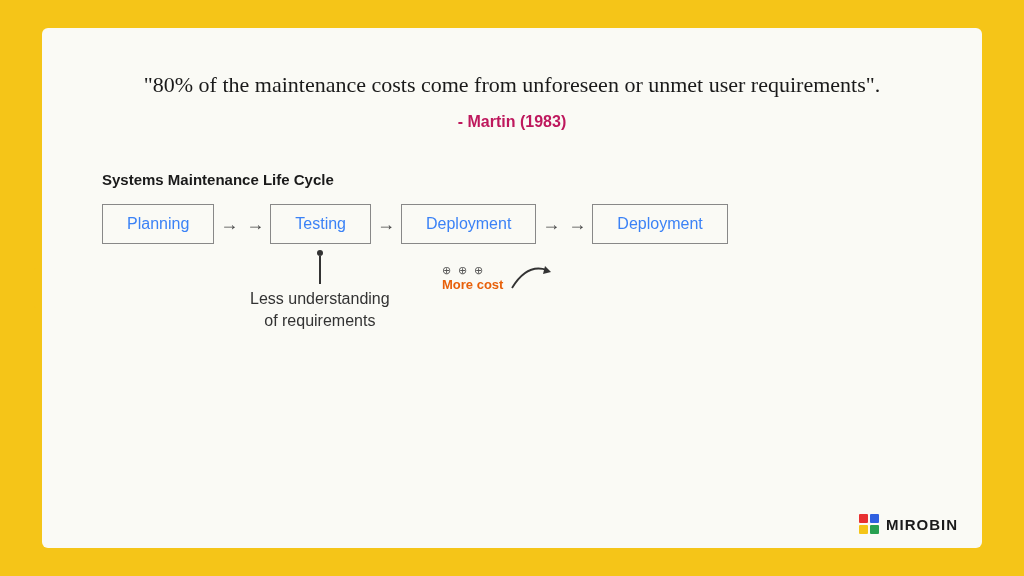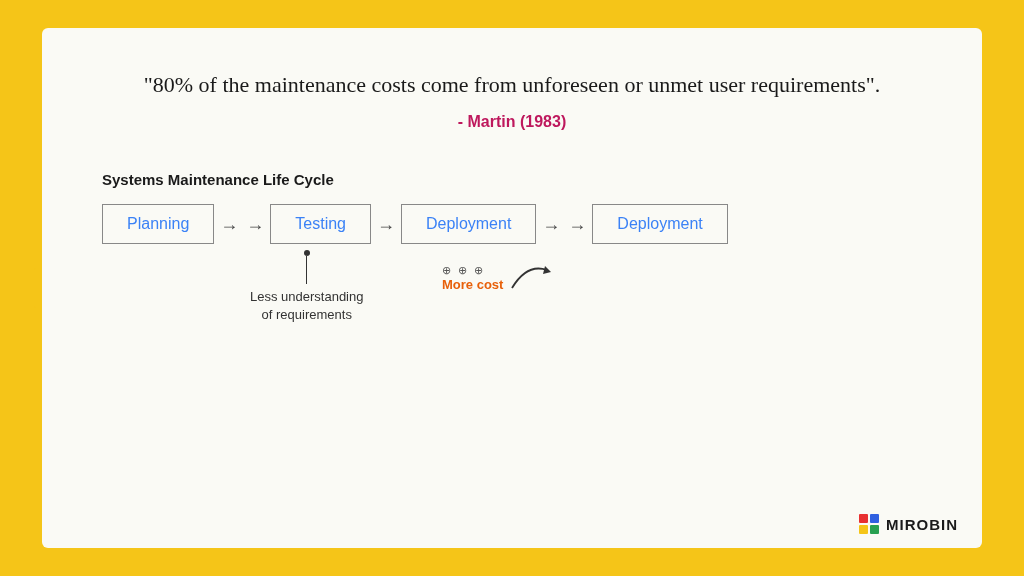--- a/index.html
+++ b/index.html
@@ -152,21 +152,21 @@
       <span class="sdlc-arrow">→</span>
       <div class="sdlc-box">Deployment</div>
     </div>
   </div>
 
   <div style="position:relative; width:100%; height:70px; margin-top:6px;">
 
     <div style="position:absolute; left:148px; top:0; display:flex; flex-direction:column; align-items:center;">
       <div style="width:6px;height:6px;border-radius:50%;background:#333;"></div>
       <div style="width:1.5px;height:28px;background:#333;"></div>
-      <div style="font-size:13px;font-family:Arial,sans-serif;color:#333;text-align:center;line-height:1.4;margin-top:4px;">Less understanding<br>of requirements</div>
+      <div style="font-size:16px;font-family:Arial,sans-serif;color:#333;text-align:center;line-height:1.4;margin-top:4px;">Less understanding<br>of requirements</div>
     </div>
 
     <div style="position:absolute; left:340px; top:8px; display:flex; align-items:center; gap:4px;">
       <div style="display:flex;flex-direction:column;align-items:flex-start;">
         <span style="font-size:11px;color:#555;letter-spacing:2px;">⊕ ⊕ ⊕</span>
         <span style="font-size:13px;font-weight:bold;font-family:Arial,sans-serif;color:#E8600A;">More cost</span>
       </div>
 
       <svg width="50" height="40" viewBox="0 0 50 40">
         <path d="M5,30 Q20,5 40,12" stroke="#333" stroke-width="1.8" fill="none"></path>

